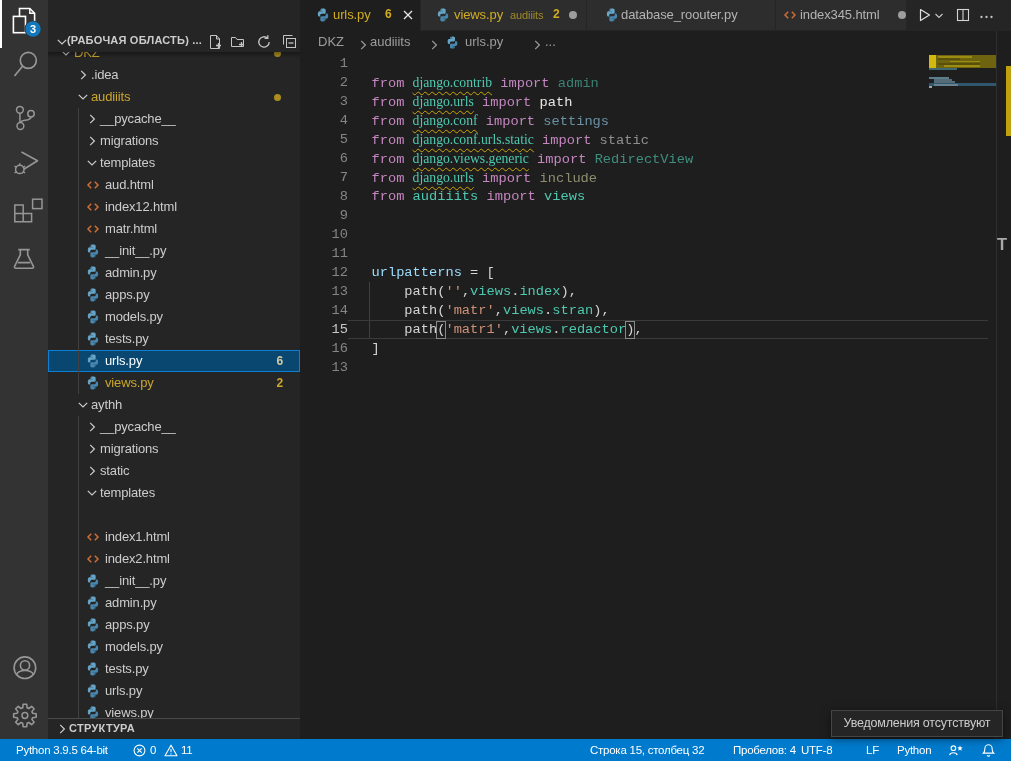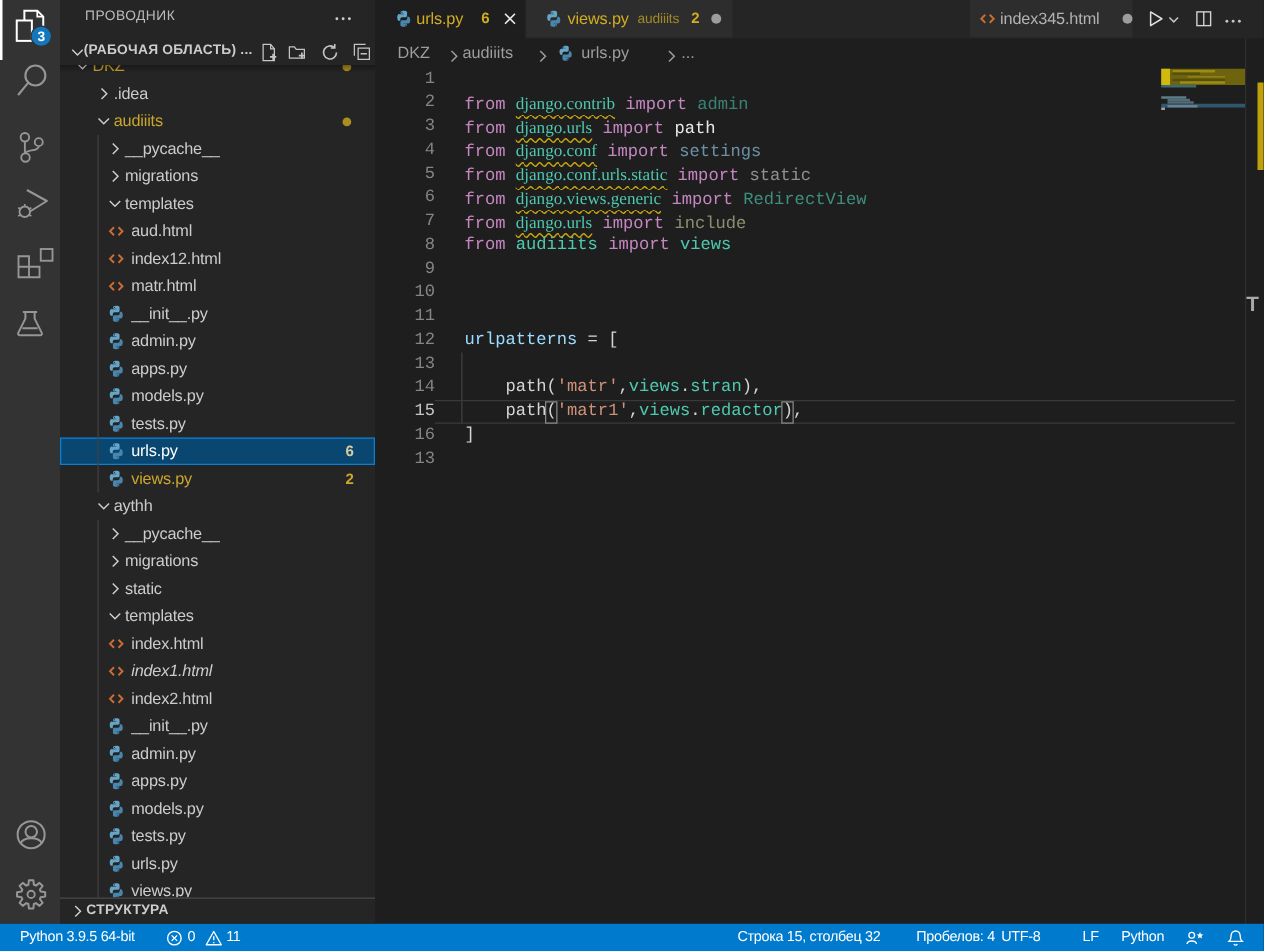--- a/index.html
+++ b/index.html
@@ -300,35 +300,27 @@
           <span class="lbl" style="left:52px;">static</span>
         </div>
         <div class="trow" style="top:482px;">
           <div class="abs" style="left:36px;top:3px;">
             <svg width="16" height="16" viewBox="0 0 16 16" style="">
               <path d="M3.8 5.8l4.2 4.2 4.2-4.2" fill="none" stroke="#cccccc" stroke-width="1.2"></path>
             </svg>
           </div>
           <span class="lbl" style="left:52px;">templates</span>
         </div>
-        <div class="trow" style="top:504px;">
+        <div class="trow" style="top:526px;">
           <div class="abs" style="left:37px;top:3px;">
             <svg width="16" height="16" viewBox="0 0 16 16" style="">
               <path d="M6.2 4.8L3 8l3.2 3.2M9.8 4.8L13 8l-3.2 3.2" fill="none" stroke="#cc6d33" stroke-width="1.5"></path>
             </svg>
           </div>
-          <span class="lbl" style="left:57px;">index.html</span>
-        </div>
-        <div class="trow" style="top:526px;">
-          <div class="abs" style="left:37px;top:3px;">
-            <svg width="16" height="16" viewBox="0 0 16 16" style="">
-              <path d="M6.2 4.8L3 8l3.2 3.2M9.8 4.8L13 8l-3.2 3.2" fill="none" stroke="#cc6d33" stroke-width="1.5"></path>
-            </svg>
-          </div>
-          <span class="lbl" style="left:57px;font-style:italic;">index1.html</span>
+          <span class="lbl" style="left:57px;">index1.html</span>
         </div>
         <div class="trow" style="top:548px;">
           <div class="abs" style="left:37px;top:3px;">
             <svg width="16" height="16" viewBox="0 0 16 16" style="">
               <path d="M6.2 4.8L3 8l3.2 3.2M9.8 4.8L13 8l-3.2 3.2" fill="none" stroke="#cc6d33" stroke-width="1.5"></path>
             </svg>
           </div>
           <span class="lbl" style="left:57px;">index2.html</span>
         </div>
         <div class="trow" style="top:570px;">
@@ -389,30 +381,20 @@
           <div class="abs" style="left:37px;top:3px;">
             <svg width="16" height="16" viewBox="0 0 16 16" style="">
               <path d="M8 1.6c-2.6 0-2.45 1.15-2.45 1.15l.01 1.2h2.5v.35H4.55S2.8 4.1 2.8 6.9c0 2.8 1.53 2.7 1.53 2.7h.9V8.35s-.05-1.55 1.5-1.55h2.47s1.46.03 1.46-1.42V3.05S10.9 1.6 8 1.6zM6.6 2.4a.45.45 0 110 .9.45.45 0 010-.9z" fill="#65a5c8"></path>
               <path d="M8 14.4c2.6 0 2.45-1.15 2.45-1.15l-.01-1.2h-2.5v-.35h3.51s1.75.2 1.75-2.6c0-2.8-1.53-2.7-1.53-2.7h-.9v1.25s.05 1.55-1.5 1.55H6.8s-1.46-.03-1.46 1.42v2.33S5.1 14.4 8 14.4zm1.4-.8a.45.45 0 110-.9.45.45 0 010 .9z" fill="#4886ad"></path>
             </svg>
           </div>
           <span class="lbl" style="left:57px;">views.py</span>
         </div>
         <div class="guide" style="left:30px;top:108px;height:286px;"></div>
         <div class="guide" style="left:30px;top:416px;height:302px;"></div>
-      </div>
-      <div id="sbtitle">
-        <span>ПРОВОДНИК</span>
-        <div class="abs" style="left:219px;top:7px;">
-          <svg width="15" height="15" viewBox="0 0 15 15" style="">
-            <circle cx="2.5" cy="8" r="1.15" fill="#cccccc"></circle>
-            <circle cx="7.5" cy="8" r="1.15" fill="#cccccc"></circle>
-            <circle cx="12.5" cy="8" r="1.15" fill="#cccccc"></circle>
-          </svg>
-        </div>
       </div>
       <div id="wshead">
         <div class="abs" style="left:6px;top:4px;">
           <svg width="16" height="16" viewBox="0 0 16 16" style="">
             <path d="M3.8 5.8l4.2 4.2 4.2-4.2" fill="none" stroke="#cccccc" stroke-width="1.2"></path>
           </svg>
         </div>
         <b>(РАБОЧАЯ ОБЛАСТЬ) ...</b>
         <div class="abs" style="left:159px;top:4px;">
           <svg width="16" height="16" viewBox="0 0 16 16" style="">
@@ -470,20 +452,29 @@
           <div class="abs" style="left:14px;top:7px;">
             <svg width="16" height="16" viewBox="0 0 16 16" style="">
               <path d="M8 1.6c-2.6 0-2.45 1.15-2.45 1.15l.01 1.2h2.5v.35H4.55S2.8 4.1 2.8 6.9c0 2.8 1.53 2.7 1.53 2.7h.9V8.35s-.05-1.55 1.5-1.55h2.47s1.46.03 1.46-1.42V3.05S10.9 1.6 8 1.6zM6.6 2.4a.45.45 0 110 .9.45.45 0 010-.9z" fill="#65a5c8"></path>
               <path d="M8 14.4c2.6 0 2.45-1.15 2.45-1.15l-.01-1.2h-2.5v-.35h3.51s1.75.2 1.75-2.6c0-2.8-1.53-2.7-1.53-2.7h-.9v1.25s.05 1.55-1.5 1.55H6.8s-1.46-.03-1.46 1.42v2.33S5.1 14.4 8 14.4zm1.4-.8a.45.45 0 110-.9.45.45 0 010 .9z" fill="#4886ad"></path>
             </svg>
           </div>
           <span class="tlbl" style="left:33px;color:#d1ac23;">views.py</span>
           <span class="tdesc" style="left:89px;color:#a08a28;">audiiits</span>
           <span class="tlbl" style="left:132px;color:#d1ac23;font-weight:bold;font-size:12px;">2</span>
           <div class="mdot" style="left:148px;"></div>
+        </div>
+        <div class="tab" style="left:287px;width:188px;">
+          <div class="abs" style="left:17px;top:7px;">
+            <svg width="16" height="16" viewBox="0 0 16 16" style="">
+              <path d="M8 1.6c-2.6 0-2.45 1.15-2.45 1.15l.01 1.2h2.5v.35H4.55S2.8 4.1 2.8 6.9c0 2.8 1.53 2.7 1.53 2.7h.9V8.35s-.05-1.55 1.5-1.55h2.47s1.46.03 1.46-1.42V3.05S10.9 1.6 8 1.6zM6.6 2.4a.45.45 0 110 .9.45.45 0 010-.9z" fill="#65a5c8"></path>
+              <path d="M8 14.4c2.6 0 2.45-1.15 2.45-1.15l-.01-1.2h-2.5v-.35h3.51s1.75.2 1.75-2.6c0-2.8-1.53-2.7-1.53-2.7h-.9v1.25s.05 1.55-1.5 1.55H6.8s-1.46-.03-1.46 1.42v2.33S5.1 14.4 8 14.4zm1.4-.8a.45.45 0 110-.9.45.45 0 010 .9z" fill="#4886ad"></path>
+            </svg>
+          </div>
+          <span class="tlbl" style="left:34px;color:#b3b3b3;">database_roouter.py</span>
         </div>
         <div class="tab" style="left:476px;width:130px;">
           <div class="abs" style="left:6px;top:7px;">
             <svg width="16" height="16" viewBox="0 0 16 16" style="">
               <path d="M6.2 4.8L3 8l3.2 3.2M9.8 4.8L13 8l-3.2 3.2" fill="none" stroke="#cc6d33" stroke-width="1.5"></path>
             </svg>
           </div>
           <span class="tlbl" style="left:24px;color:#b3b3b3;">index345.html</span>
           <div class="mdot" style="left:122px;"></div>
         </div>
@@ -551,20 +542,21 @@
         <div class="ln" style="top:339px;">16</div>
         <div class="ln" style="top:358px;">13</div>
         <div class="cl" style="top:73px;"><span class="kw">from</span> <span class="mod sq">django.contrib</span> <span class="kw">import</span> <span class="dt">admin</span></div>
         <div class="cl" style="top:92px;"><span class="kw">from</span> <span class="mod sq">django.urls</span> <span class="kw">import</span> <span style="color:#e8e8e8;">path</span></div>
         <div class="cl" style="top:111px;"><span class="kw">from</span> <span class="mod sq">django.conf</span> <span class="kw">import</span> <span class="db">settings</span></div>
         <div class="cl" style="top:130px;"><span class="kw">from</span> <span class="mod sq">django.conf.urls.static</span> <span class="kw">import</span> <span class="dw">static</span></div>
         <div class="cl" style="top:168px;"><span class="kw">from</span> <span class="mod sq">django.urls</span> <span class="kw">import</span> <span class="df">include</span></div>
         <div class="cl" style="top:149px;"><span class="kw">from</span> <span class="mod sq">django.views.generic</span> <span class="kw">import</span> <span class="dt2">RedirectView</span></div>
         <div class="cl" style="top:187px;"><span class="kw">from</span> <span class="mod">audiiits</span> <span class="kw">import</span> <span class="mod">views</span></div>
         <div class="cl" style="top:263px;"><span class="vr">urlpatterns</span> = [</div>
+        <div class="cl" style="top:282px;">    path(<span class="str">''</span>,<span class="mod">views</span>.<span class="mod">index</span>),</div>
         <div class="cl" style="top:301px;">    path(<span class="str">'matr'</span>,<span class="mod">views</span>.<span class="mod">stran</span>),</div>
         <div class="cl" style="top:320px;">    path(<span class="str">'matr1'</span>,<span class="mod">views</span>.<span class="mod">redactor</span>),</div>
         <div class="cl" style="top:339px;">]</div>
         <div class="abs" style="left:69px;top:282px;width:1px;height:57px;background:#404040;"></div>
         <div class="abs" style="left:48px;top:320px;width:640px;height:1px;background:#3a3a3a;"></div>
         <div class="abs" style="left:48px;top:338px;width:640px;height:1px;background:#3a3a3a;"></div>
         <div class="brk" style="left:136.27px;top:320.5px;"></div>
         <div class="brk" style="left:325.36px;top:320.5px;"></div>
         <div class="abs" style="left:629px;top:55px;width:67px;height:13.2px;background:#6e630f;"></div>
         <div class="abs" style="left:629px;top:55px;width:7px;height:13.2px;background:#d3b80e;"></div>
@@ -605,12 +597,13 @@
       <svg width="16" height="15" viewBox="0 0 16 15" style="position:absolute;left:948px;top:3.5px;">
         <circle cx="5.4" cy="5.2" r="2.3" fill="none" stroke="#ffffff" stroke-width="1.1"></circle>
         <path d="M1.6 12.2c.5-3.2 7.1-3.2 7.6 0" fill="none" stroke="#ffffff" stroke-width="1.1"></path>
         <path d="M12 2.6l.75 1.75 1.9.2-1.4 1.3.4 1.9-1.65-1-1.65 1 .4-1.9-1.4-1.3 1.9-.2z" fill="#ffffff"></path>
       </svg>
       <svg width="15" height="15" viewBox="0 0 15 15" style="position:absolute;left:981px;top:3.5px;">
         <path d="M7.5 1.8a3.6 3.6 0 013.6 3.6c0 3 .9 4.1 1.6 4.7H2.3c.7-.6 1.6-1.7 1.6-4.7A3.6 3.6 0 017.5 1.8z" fill="none" stroke="#ffffff" stroke-width="1.1"></path>
         <path d="M6.2 12.2a1.4 1.4 0 002.6 0" fill="none" stroke="#ffffff" stroke-width="1.1"></path>
       </svg>
     </div>
+    <div id="tooltip">Уведомления отсутствуют</div>
   </div>
 </body></html>

